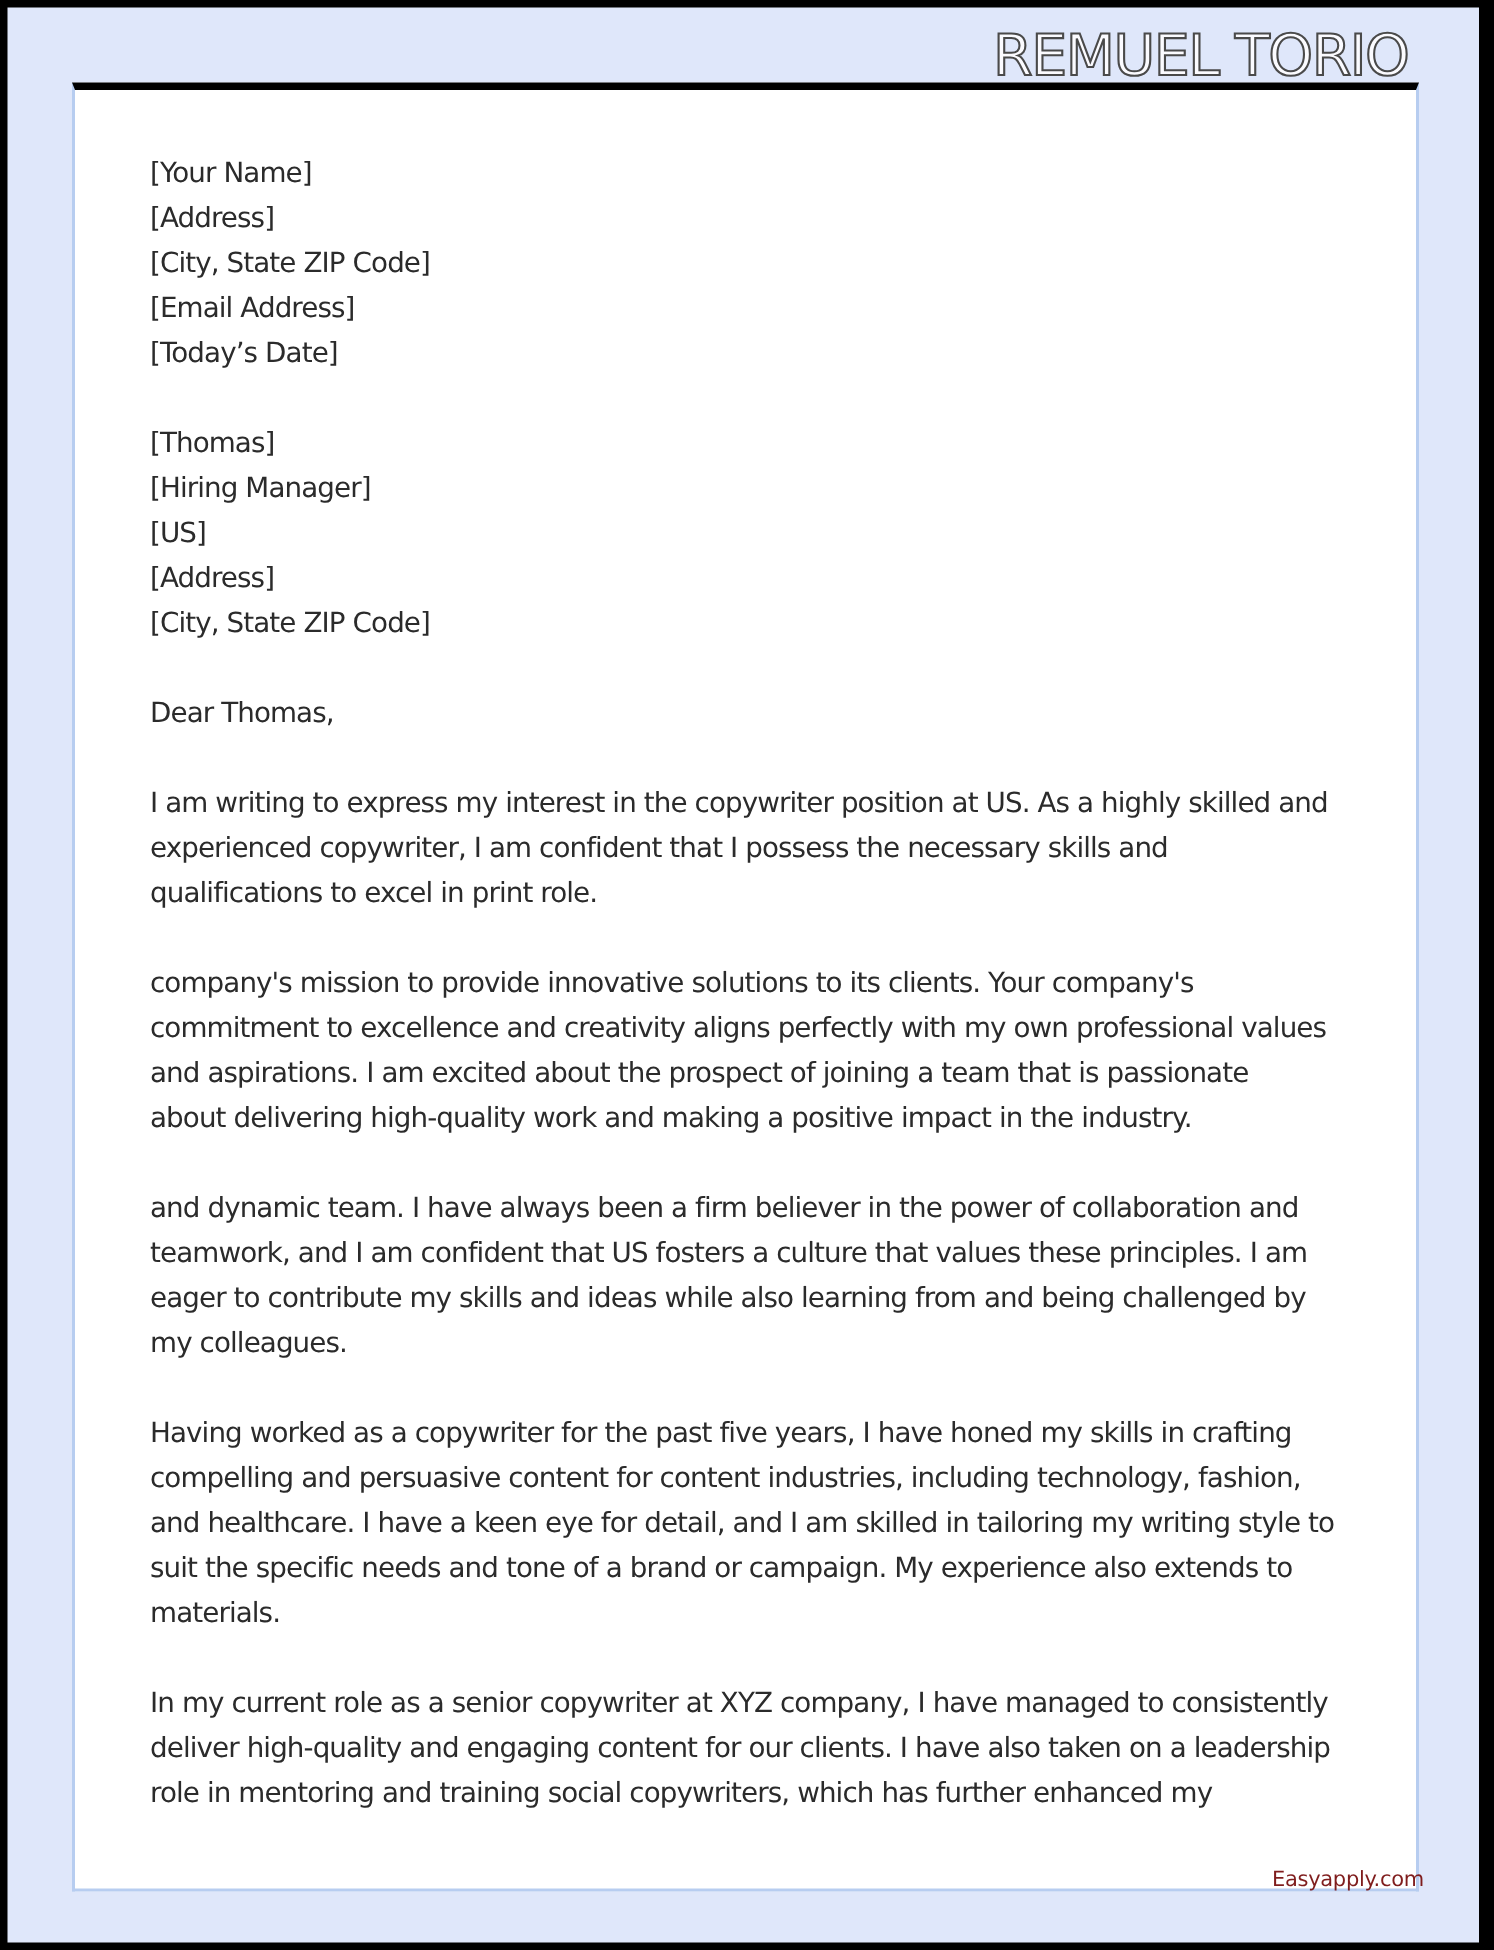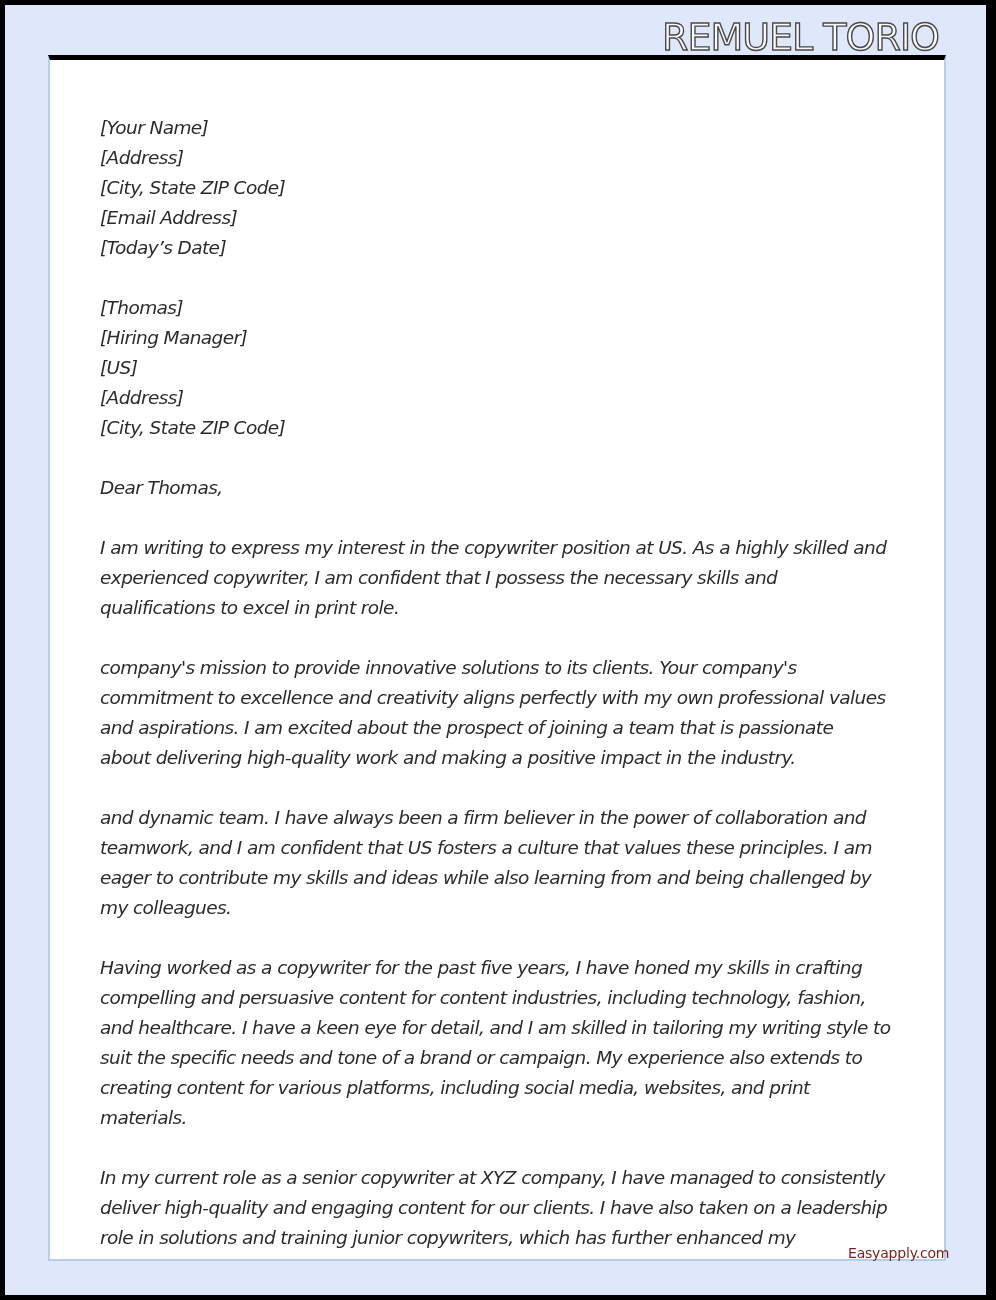--- a/index.html
+++ b/index.html
@@ -24,22 +24,22 @@
     border-top:5px solid #000;
     border-left:2px solid #b7cdf0; border-right:2px solid #b7cdf0; border-bottom:2px solid #b7cdf0;
     box-sizing:border-box;
   }
   .letter {
     position:absolute; left:95px; top:92px; width:800px;
     font-size:18.5px; line-height:30px; color:#2b2b2b;
     letter-spacing:-0.6px;
   }
   .letter .line { display:block; white-space:nowrap; }
-  .letter .para { margin:0 0 30px 0;font-style:italic; }
-  .letter .block { margin:16px 0 30px 0;font-style:italic; }
+  .letter .para { margin:0 0 30px 0; }
+  .letter .block { margin:4px 0 30px 0; }
   .watermark {
     position:absolute; left:843px; top:1240px;
     font-size:14px; color:#7f1d1d; letter-spacing:-0.2px;
   }
 </style>
 </head>
 <body>
 
 <div class="frame">
   <div class="name-title">REMUEL TORIO</div>
@@ -79,24 +79,23 @@
       <span class="line">and dynamic team. I have always been a firm believer in the power of collaboration and</span>
       <span class="line">teamwork, and I am confident that US fosters a culture that values these principles. I am</span>
       <span class="line">eager to contribute my skills and ideas while also learning from and being challenged by</span>
       <span class="line">my colleagues.</span>
     </div>
     <div class="para">
       <span class="line">Having worked as a copywriter for the past five years, I have honed my skills in crafting</span>
       <span class="line">compelling and persuasive content for content industries, including technology, fashion,</span>
       <span class="line">and healthcare. I have a keen eye for detail, and I am skilled in tailoring my writing style to</span>
       <span class="line">suit the specific needs and tone of a brand or campaign. My experience also extends to</span>
-      <span class="line">creating content for various platforms, including social media, websites, and print</span>
       <span class="line">materials.</span>
     </div>
     <div class="para">
       <span class="line">In my current role as a senior copywriter at XYZ company, I have managed to consistently</span>
       <span class="line">deliver high-quality and engaging content for our clients. I have also taken on a leadership</span>
-      <span class="line">role in solutions and training junior copywriters, which has further enhanced my</span>
+      <span class="line">role in mentoring and training social copywriters, which has further enhanced my</span>
     </div>
   </div>
 
   <div class="watermark">Easyapply.com</div>
 </div>
 
 </body></html>

